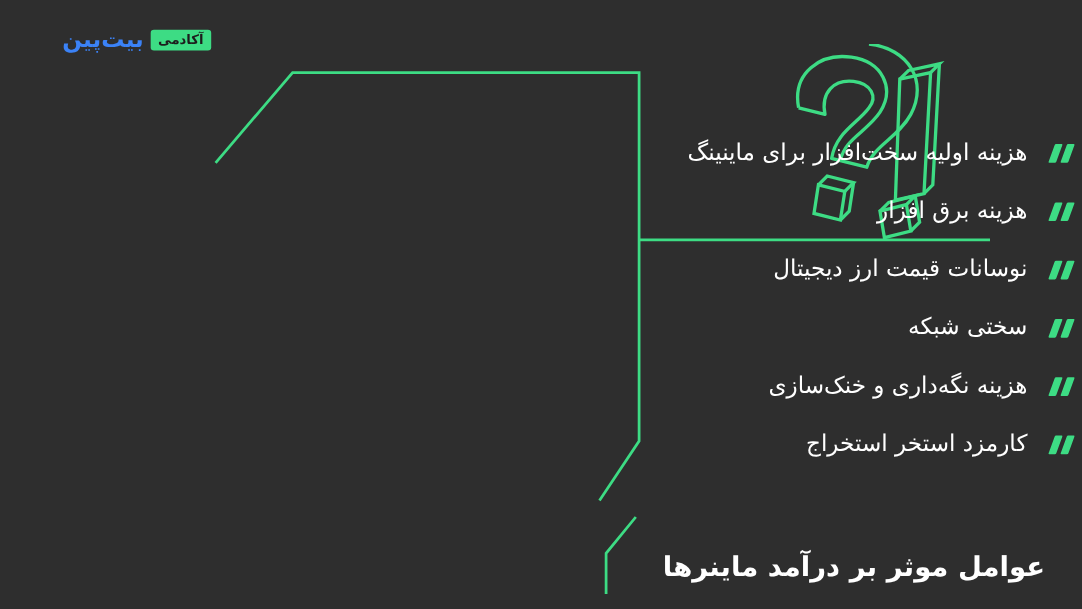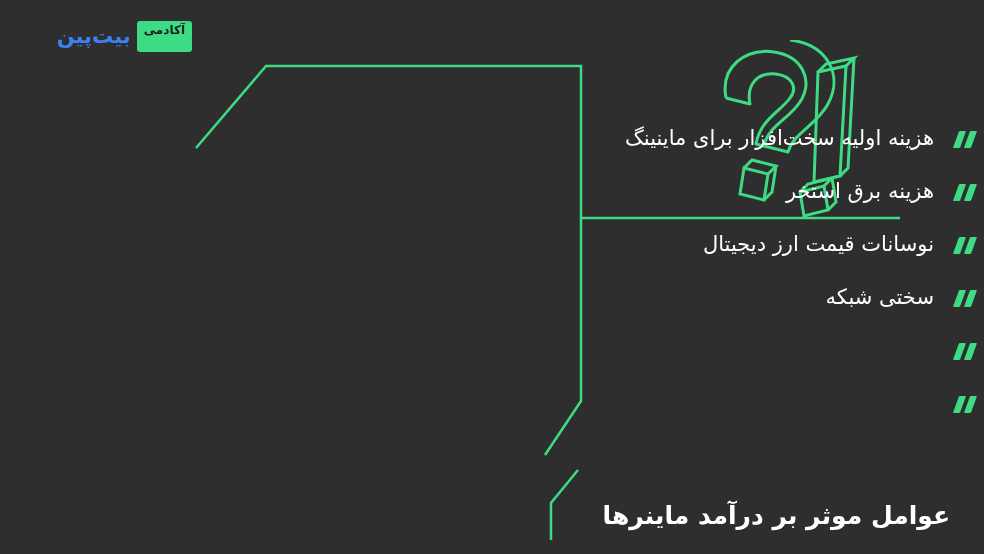--- a/index.html
+++ b/index.html
@@ -35,21 +35,21 @@
     font-weight: bold;
     letter-spacing: 0px;
     line-height: 1;
     white-space: nowrap;
   }
   .logo-badge {
     background: #3ddc84;
     color: #1d1d1d;
     font-size: 12px;
     font-weight: bold;
-    padding: 3px 7px 16px 7px;
+    padding: 3px 7px 4px 7px;
     border-radius: 3px;
     line-height: 1;
     white-space: nowrap;
   }
 
   
   .lines {
     position: absolute;
     inset: 0;
     pointer-events: none;
@@ -173,21 +173,21 @@
           <span class="m2"></span>
       </div>
       <div class="item-text">هزینه اولیه سخت‌افزار برای ماینینگ</div>
     </div>
 
     <div class="list-item">
       <div class="item-marker">
         <span class="m1"></span>
           <span class="m2"></span>
       </div>
-      <div class="item-text">هزینه برق استخر</div>
+      <div class="item-text">هزینه برق افزار</div>
     </div>
 
     <div class="list-item">
       <div class="item-marker">
         <span class="m1"></span>
           <span class="m2"></span>
       </div>
       <div class="item-text">نوسانات قیمت ارز دیجیتال</div>
     </div>
 
@@ -197,27 +197,29 @@
           <span class="m2"></span>
       </div>
       <div class="item-text">سختی شبکه</div>
     </div>
 
     <div class="list-item">
       <div class="item-marker">
         <span class="m1"></span>
           <span class="m2"></span>
       </div>
-    </div>
-
-    <div class="list-item">
-      <div class="item-marker">
-        <span class="m1"></span>
-          <span class="m2"></span>
-      </div>
+      <div class="item-text">هزینه نگه‌داری و خنک‌سازی</div>
+    </div>
+
+    <div class="list-item">
+      <div class="item-marker">
+        <span class="m1"></span>
+          <span class="m2"></span>
+      </div>
+      <div class="item-text">کارمزد استخر استخراج</div>
     </div>
 
   </div>
 
   <div class="bottom-title">
     <div class="title-text">عوامل موثر بر درآمد ماینرها</div>
   </div>
 
 </div>
 

